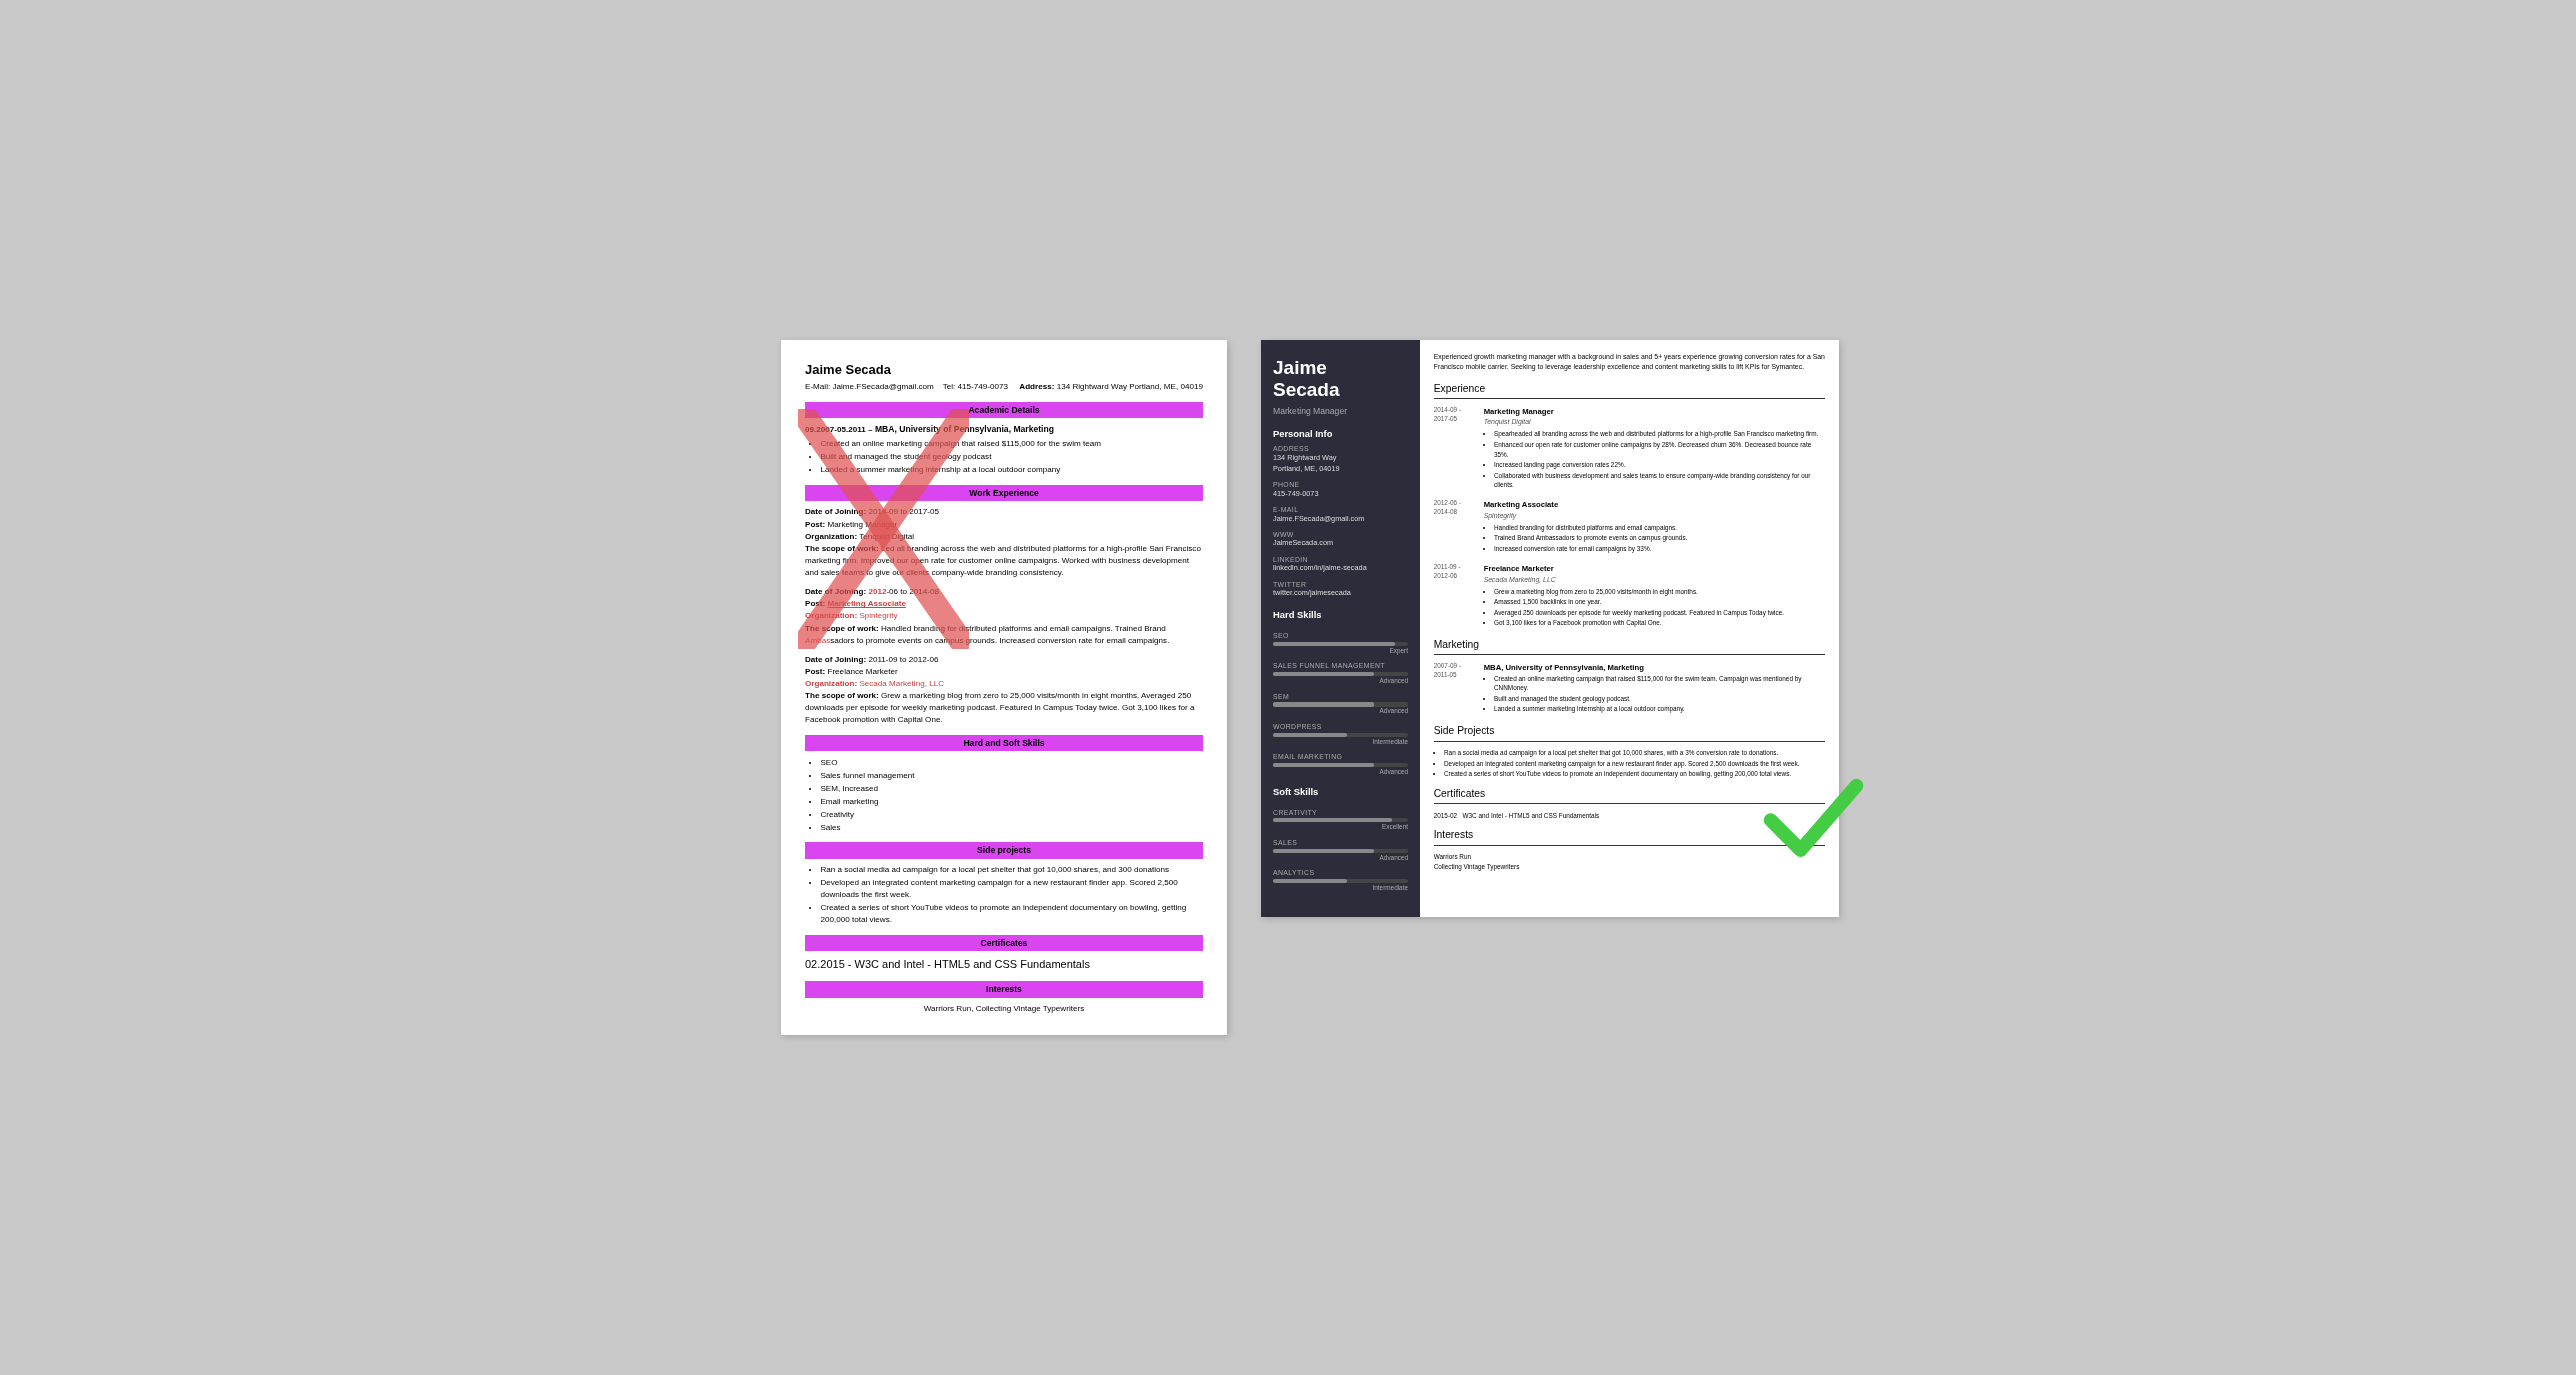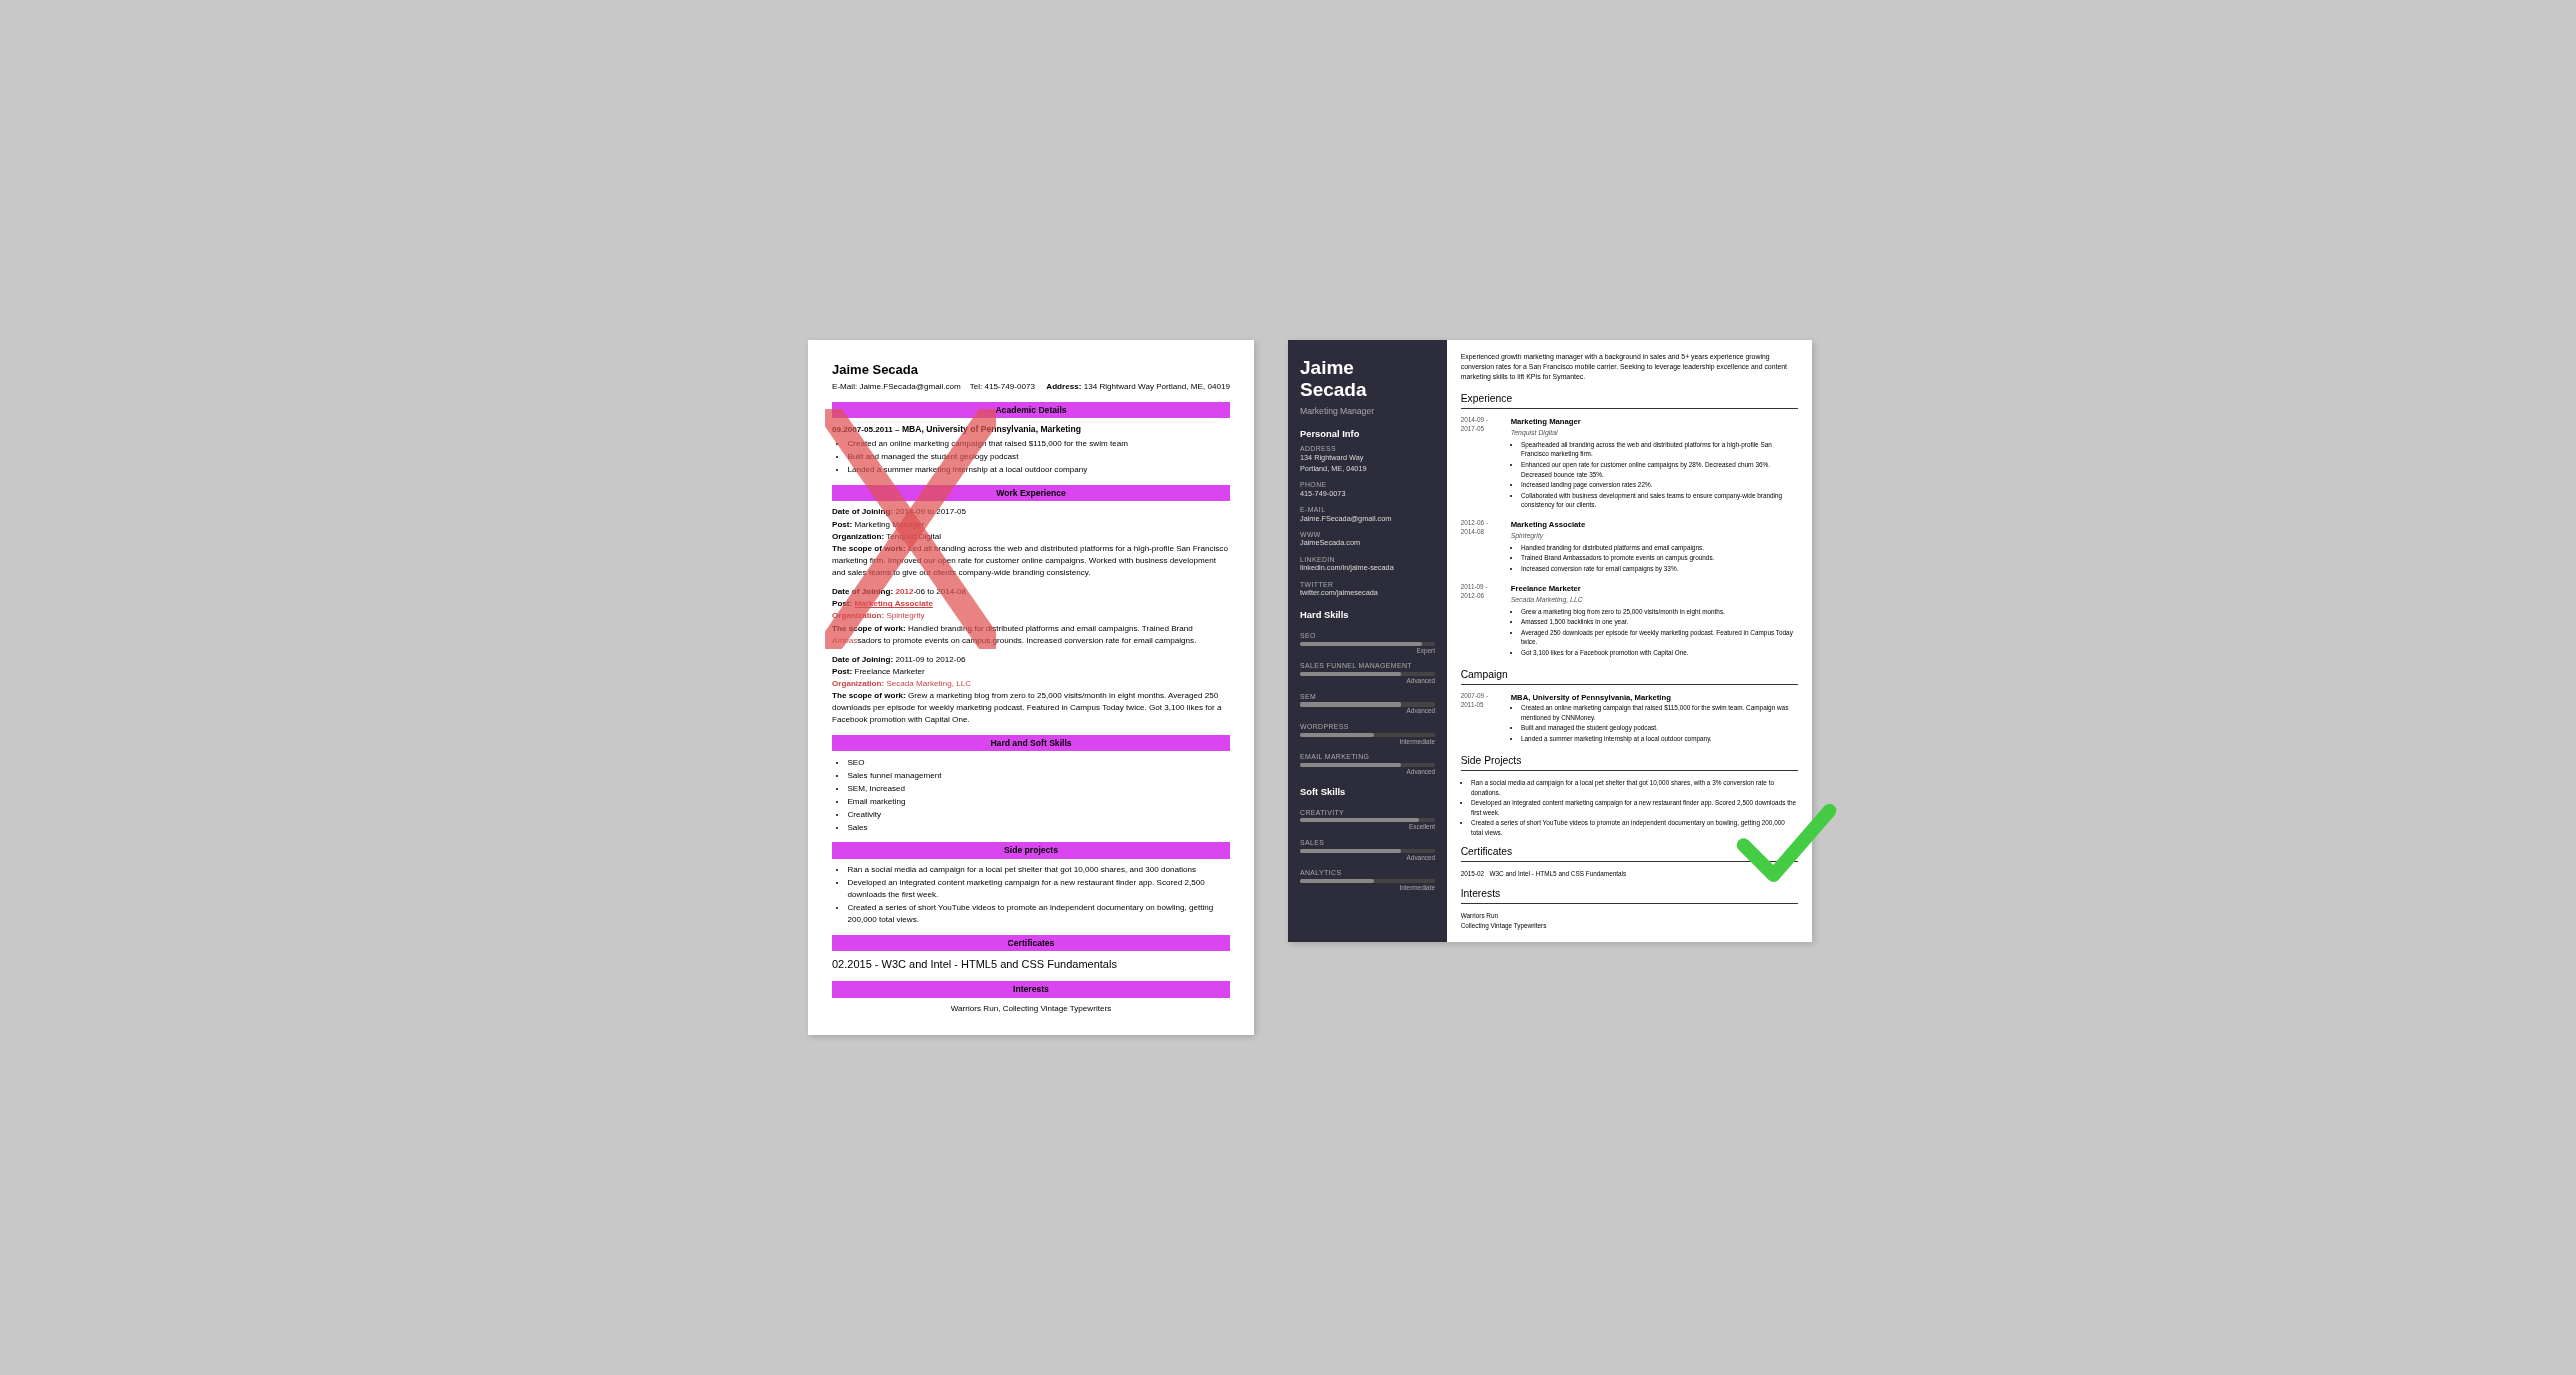--- a/index.html
+++ b/index.html
@@ -103,21 +103,21 @@
       pointer-events: none;
     }
     .x-mark svg {
       width: 100%;
       height: 100%;
     }
 
     
     .resume-right {
       display: flex;
-      width: 524px;
+      width: 578px;
       box-shadow: 1.7px 1.7px 6.9px rgba(0,0,0,0.2);
       position: relative;
       justify-content: space-between;
     }
     .right-sidebar {
       background: #2c2c3a;
       width: 159px;
       min-width: 159px;
       padding: 17px 12px;
       color: white;
@@ -479,21 +479,21 @@
             <div class="exp-company">Secada Marketing, LLC</div>
             <ul class="exp-bullets">
               <li>Grew a marketing blog from zero to 25,000 visits/month in eight months.</li>
               <li>Amassed 1,500 backlinks in one year.</li>
               <li>Averaged 250 downloads per episode for weekly marketing podcast. Featured in Campus Today twice.</li>
               <li>Got 3,100 likes for a Facebook promotion with Capital One.</li>
             </ul>
           </div>
         </div>
 
-        <div class="section-title">Campaign</div>
+        <div class="section-title">Marketing</div>
         <div class="experience-entry">
           <div class="exp-dates">2007-09 -<br>2011-05</div>
           <div class="exp-details">
             <div class="exp-title">MBA, University of Pennsylvania, Marketing</div>
             <ul class="exp-bullets">
               <li>Created an online marketing campaign that raised $115,000 for the swim team. Campaign was mentioned by CNNMoney.</li>
               <li>Built and managed the student geology podcast.</li>
               <li>Landed a summer marketing internship at a local outdoor company.</li>
             </ul>
           </div>

